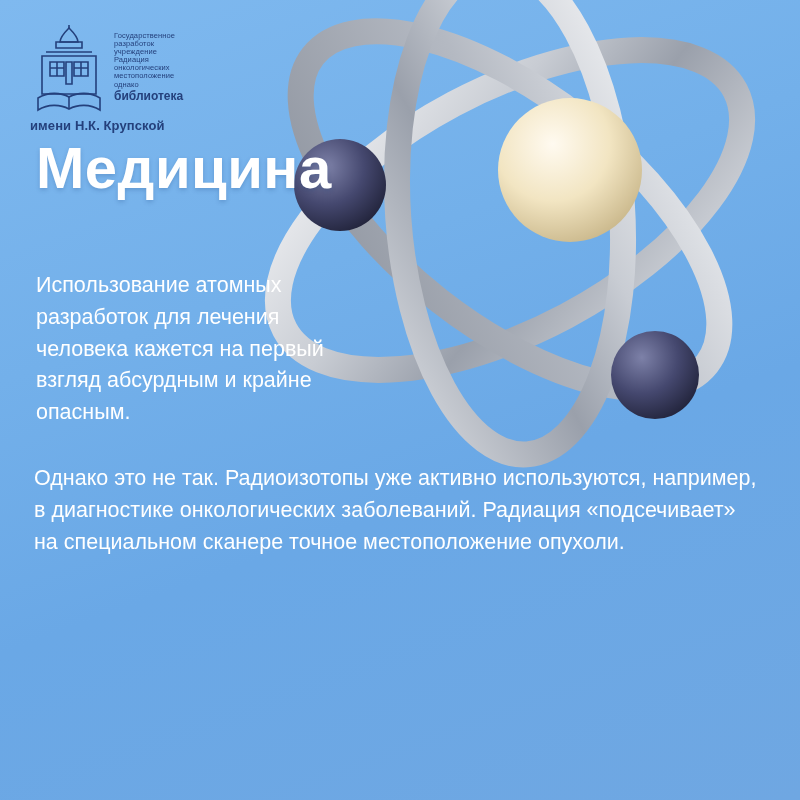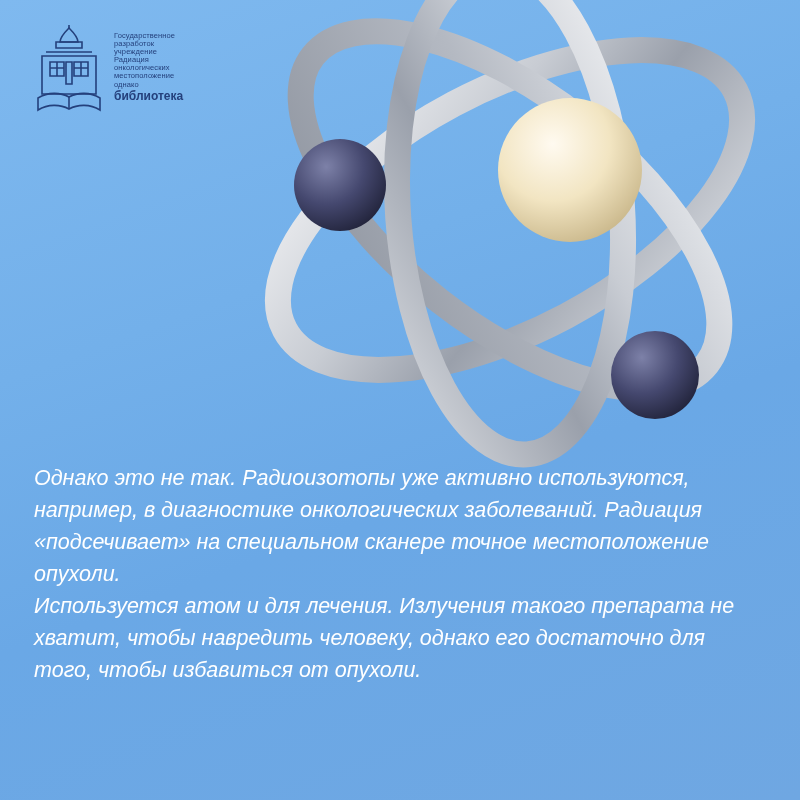--- a/index.html
+++ b/index.html
@@ -95,21 +95,21 @@
   .body-text {
     position: absolute;
     left: 34px;
     top: 462px;
     width: 730px;
     margin: 0;
     color: #ffffff;
     font-size: 21.5px;
     line-height: 1.49;
   }
-  .body-text p { margin: 0 0 0 0; font-style: italic; }
+  .body-text p { margin: 0 0 0 0; }
   .body-text p + p { margin-top: 0px; }
 </style>
 </head>
 <body>
 
 <div class="poster">
 
   <div class="atom-art">
     <svg viewBox="0 0 700 560" xmlns="http://www.w3.org/2000/svg">
       <defs>
@@ -167,21 +167,23 @@
       <span class="small">Государственное</span>
       <span class="small">разработок</span>
       <span class="small">учреждение</span>
       <span class="small">Радиация</span>
       <span class="small">онкологических</span>
       <span class="small">местоположение</span>
       <span class="small">однако</span>
       <span class="big">библиотека</span>
     </div>
   </div>
+  <div class="logo-sub">имени Н.К. Крупской</div>
 
+  <h1 class="title">Медицина</h1>
 
+  <p class="lead">Использование атомных разработок для лечения человека кажется на первый взгляд абсурдным и крайне опасным.</p>
 
   <div class="body-text">
     <p>Однако это не так. Радиоизотопы уже активно используются, например, в диагностике онкологических заболеваний. Радиация «подсечивает» на специальном сканере точное местоположение опухоли.</p>
-    <p>Используется атом и для лечения. Излучения такого препарата не хватит, чтобы навредить человеку, однако его достаточно для того, чтобы избавиться от опухоли.</p>
   </div>
 
 </div>
 
 </body></html>

